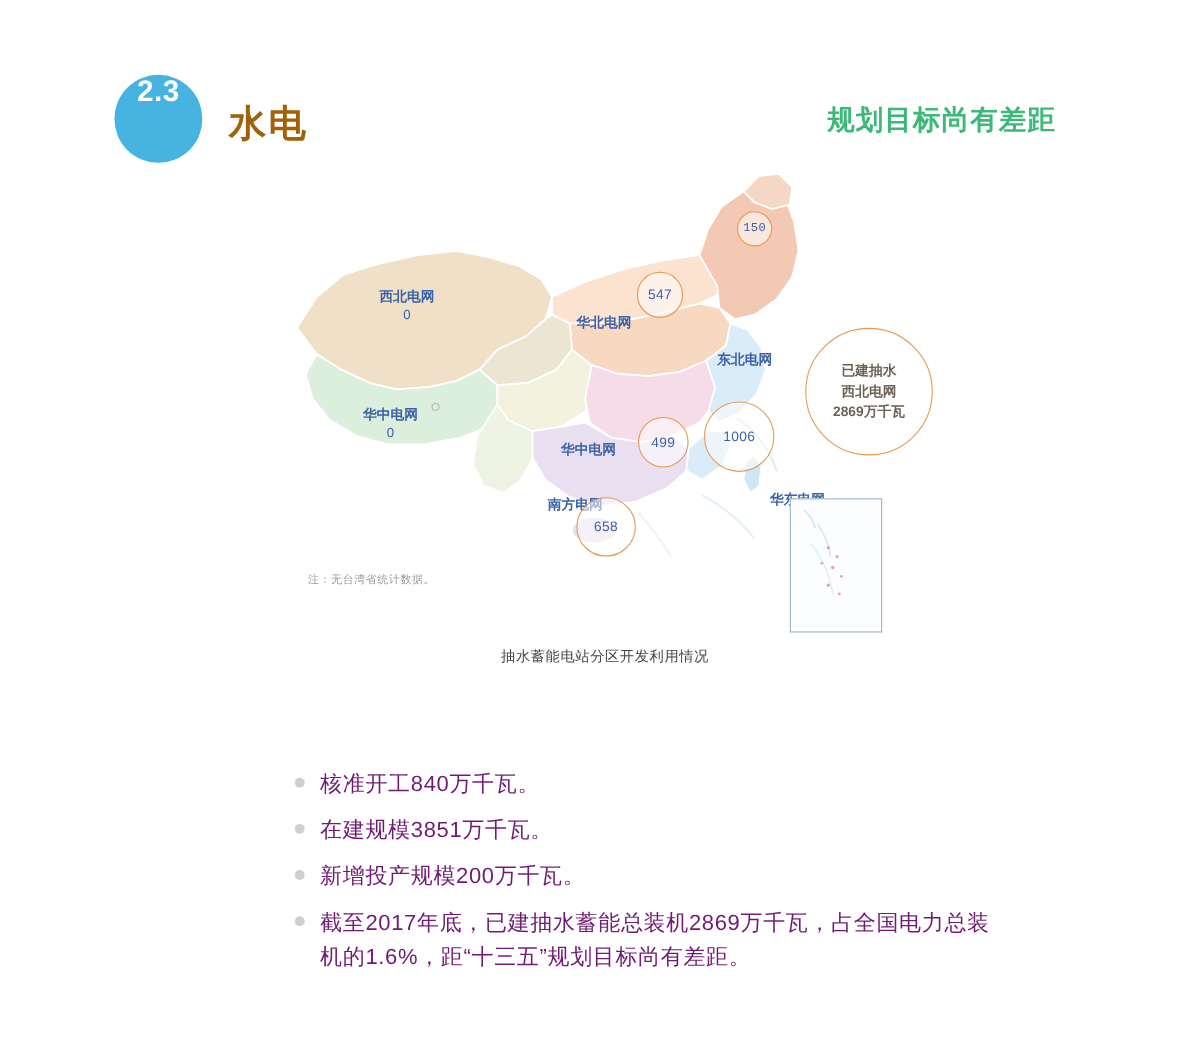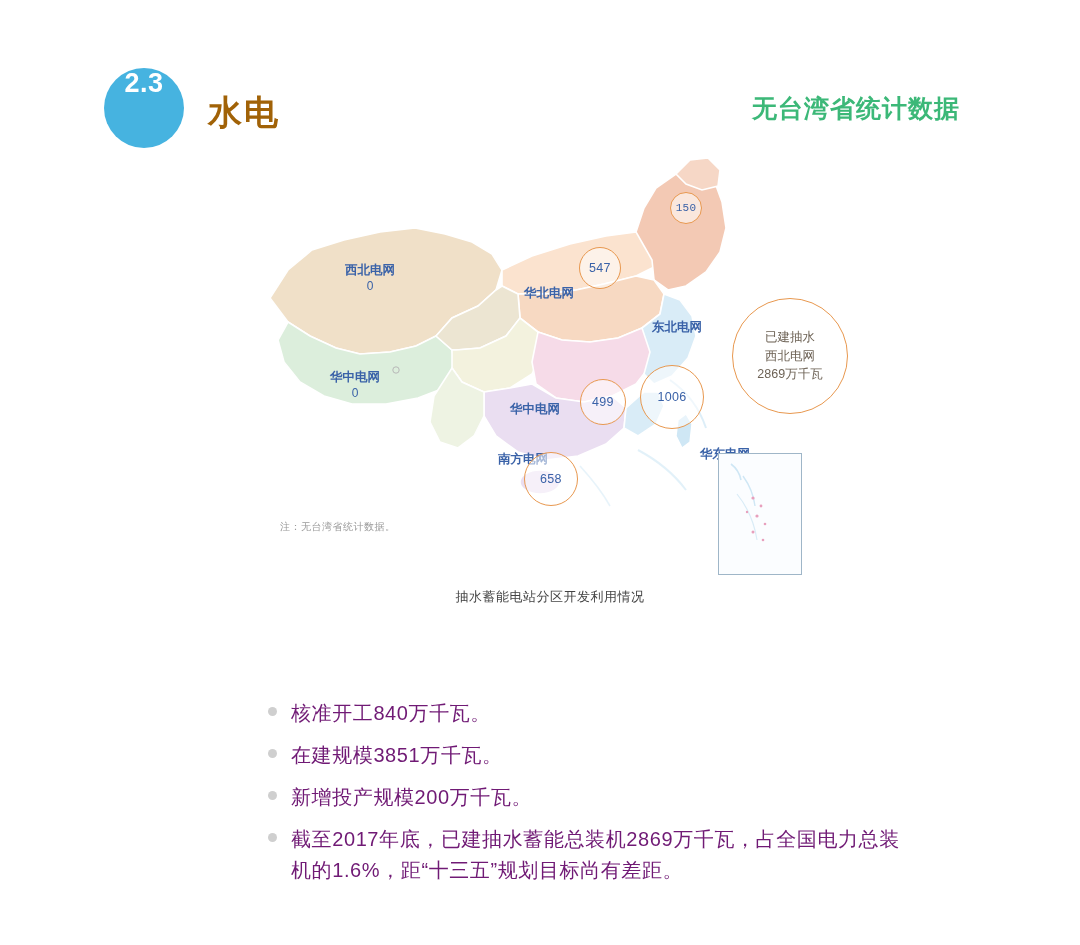--- a/index.html
+++ b/index.html
@@ -112,20 +112,21 @@
     border: 1.6px solid #e8984f;
     border-radius: 50%;
     color: #6d6255;
     display: flex;
     flex-direction: column;
     align-items: center;
     justify-content: center;
     font-size: 12.5px;
     line-height: 1.5;
     text-align: center;
+    font-weight: bold;
   }
   .callout .big { color: #6d6255; }
 
   .map-note {
     position: absolute;
     left: 40px;
     top: 390px;
     font-size: 10px;
     color: #9a9a9a;
     letter-spacing: 0.5px;
@@ -189,21 +190,21 @@
   }
 </style>
 </head>
 <body>
 
 <div class="header">
   <div class="section-badge">
     <span>2.3</span>
   </div>
   <div class="section-title">水电</div>
-  <div class="header-right">无台湾省统计数据</div>
+  <div class="header-right">规划目标尚有差距</div>
 </div>
 
 <div class="figure">
 
   <div class="map-canvas">
     <svg width="620" height="450" viewBox="0 0 620 450" xmlns="http://www.w3.org/2000/svg">
 
       <path d="M30,168 L48,140 L72,120 L104,110 L140,102 L175,98 L205,104 L232,112 L252,124 L262,140
                L256,160 L238,176 L212,188 L196,206 L176,216 L150,222 L120,224 L96,218 L70,206 L48,192 Z" fill="#f0e0c8" stroke="#ffffff" stroke-width="1.6"></path>
 

